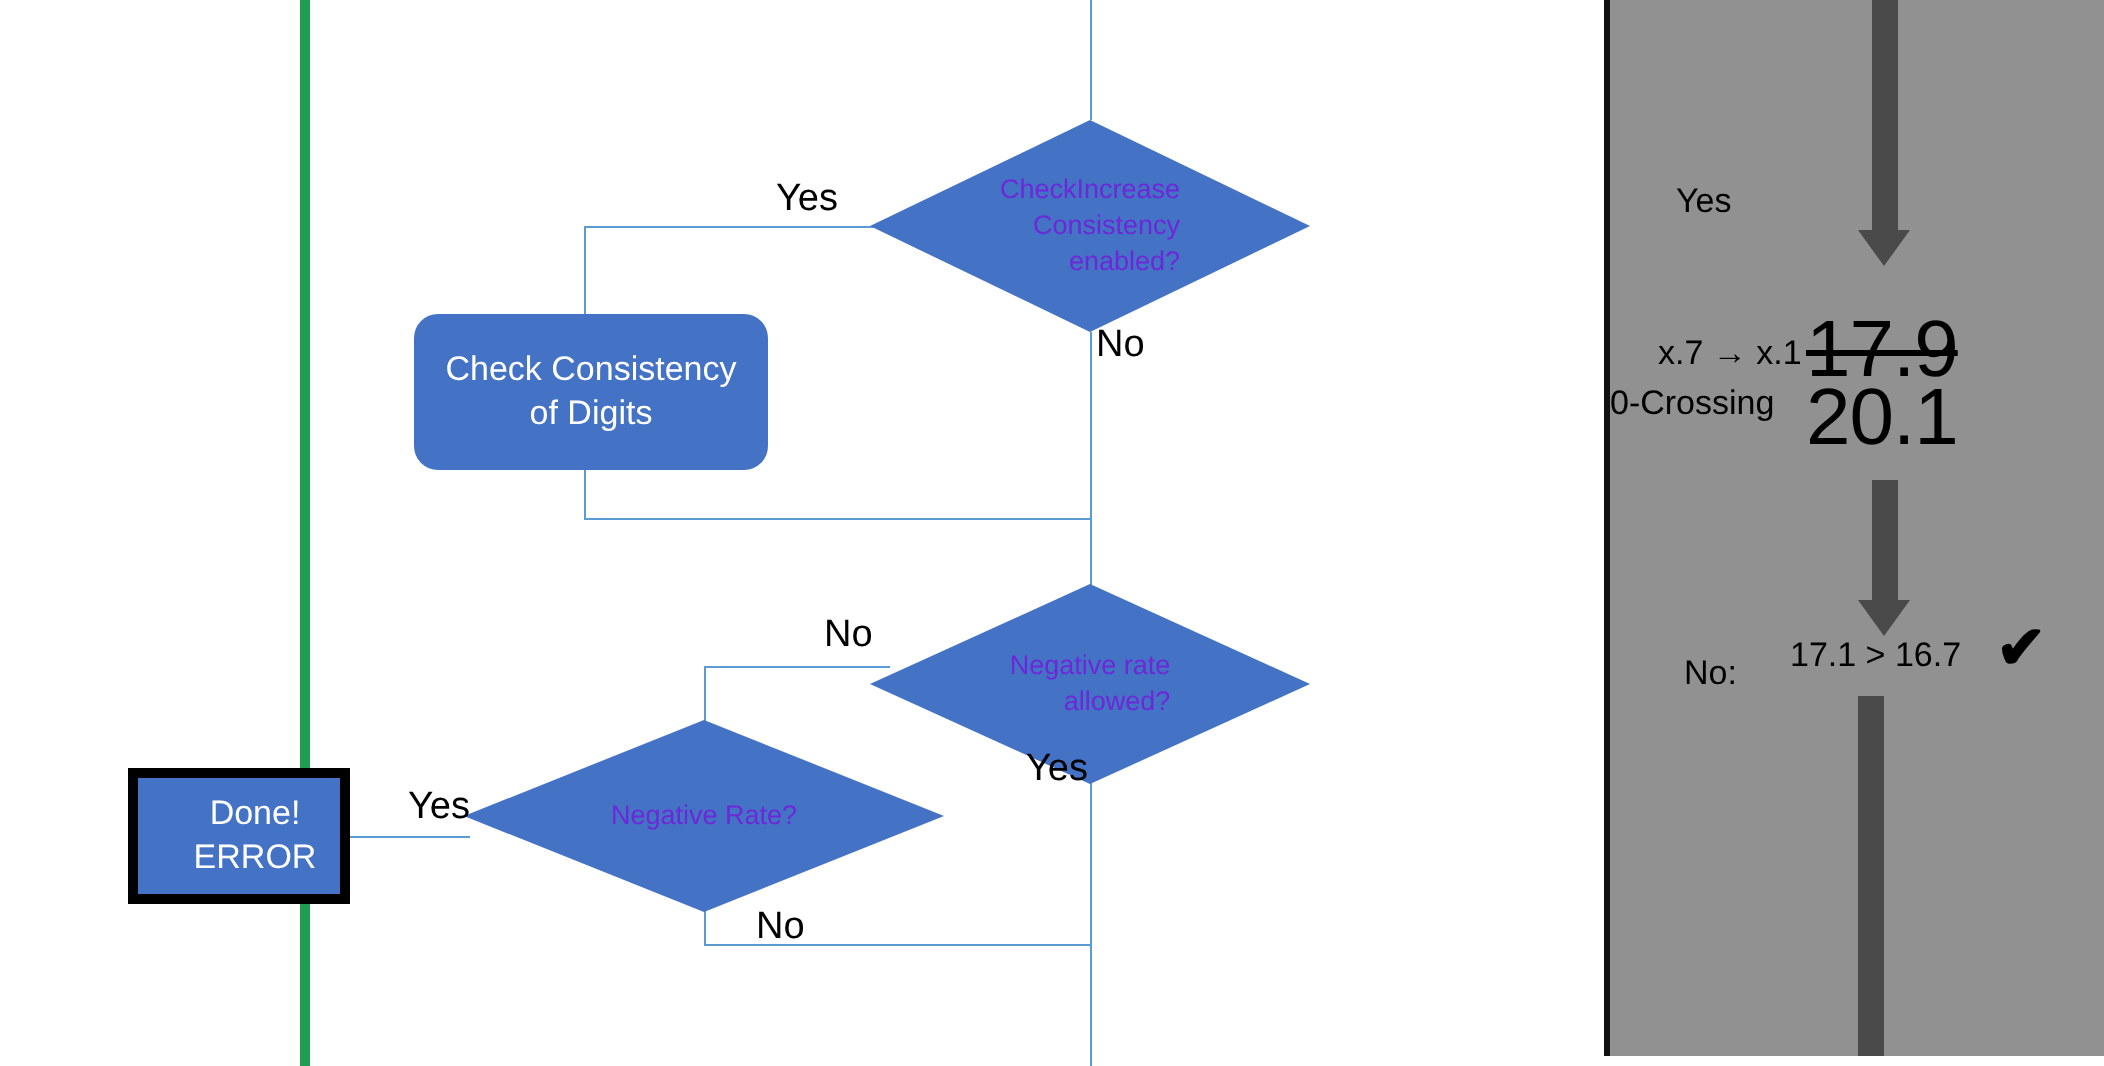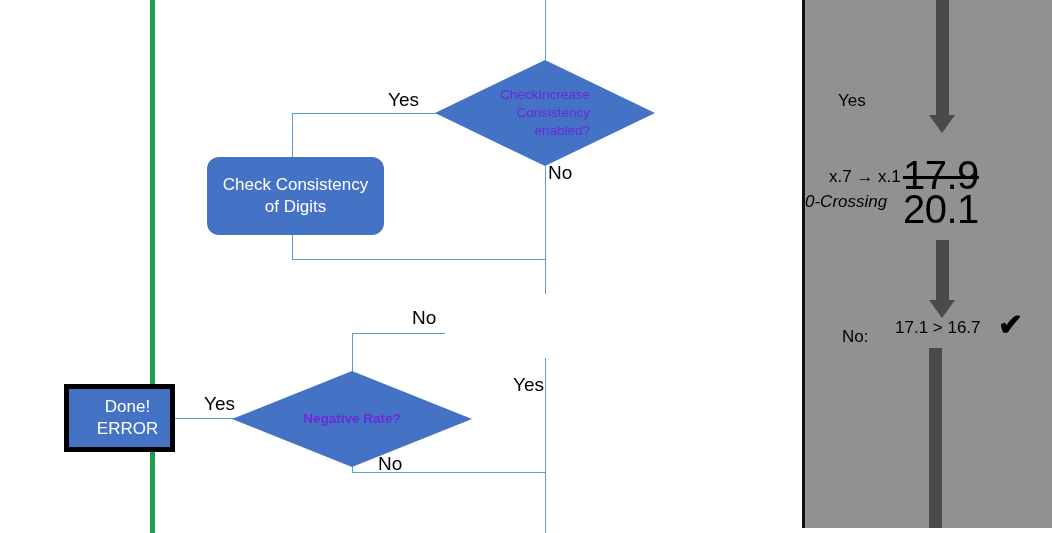--- a/index.html
+++ b/index.html
@@ -162,22 +162,27 @@
     <div class="diamond-text">CheckIncrease
 Consistency
 enabled?</div>
   </div>
 
   <div class="proc-box" style="left:207px; top:157px; width:177px; height:78px;border-radius:12px;">
     <span style="white-space:pre-line;">Check Consistency
 of Digits</span>
   </div>
 
-
-  <div class="diamond-wrap" style="left:232px; top:371px; width:240px; height:96px;font-weight:bold;">
+  <div class="diamond-wrap" style="left:435px; top:292px; width:220px; height:100px;">
+    <div class="diamond-shape"></div>
+    <div class="diamond-text">Negative rate
+allowed?</div>
+  </div>
+
+  <div class="diamond-wrap" style="left:232px; top:360px; width:240px; height:96px;">
     <div class="diamond-shape"></div>
     <div class="diamond-text">Negative Rate?</div>
   </div>
 
   <div class="proc-box outlined" style="left:64px; top:384px; width:111px; height:68px;">
     <span style="white-space:pre-line;">Done!
 ERROR</span>
   </div>
 
   <div class="label" style="left:388px; top:90px;">Yes</div>
@@ -195,21 +200,21 @@
   <div id="right-panel" style="left:802px; top:0px; width:250px; height:528px;">
 
     <div class="arrow" style="left:124px; top:0px;">
       <div class="arrow-shaft" style="height:115px;"></div>
       <div class="arrow-head"></div>
     </div>
 
     <div class="panel-text panel-small" style="left:33px; top:92px;">Yes</div>
 
     <div class="panel-text panel-small" style="left:24px; top:168px;">x.7 → x.1</div>
-    <div class="panel-text panel-small" style="left:0px; top:193px;font-style:italic;">0-Crossing</div>
+    <div class="panel-text panel-small" style="left:0px; top:193px;">0-Crossing</div>
 
     <div class="panel-text panel-big strike" style="left:98px; top:155px;">17.9</div>
     <div class="panel-text panel-big" style="left:98px; top:189px;">20.1</div>
 
     <div class="arrow" style="left:124px; top:240px;">
       <div class="arrow-shaft" style="height:60px;"></div>
       <div class="arrow-head"></div>
     </div>
 
     <div class="panel-text panel-small" style="left:37px; top:328px;">No:</div>

